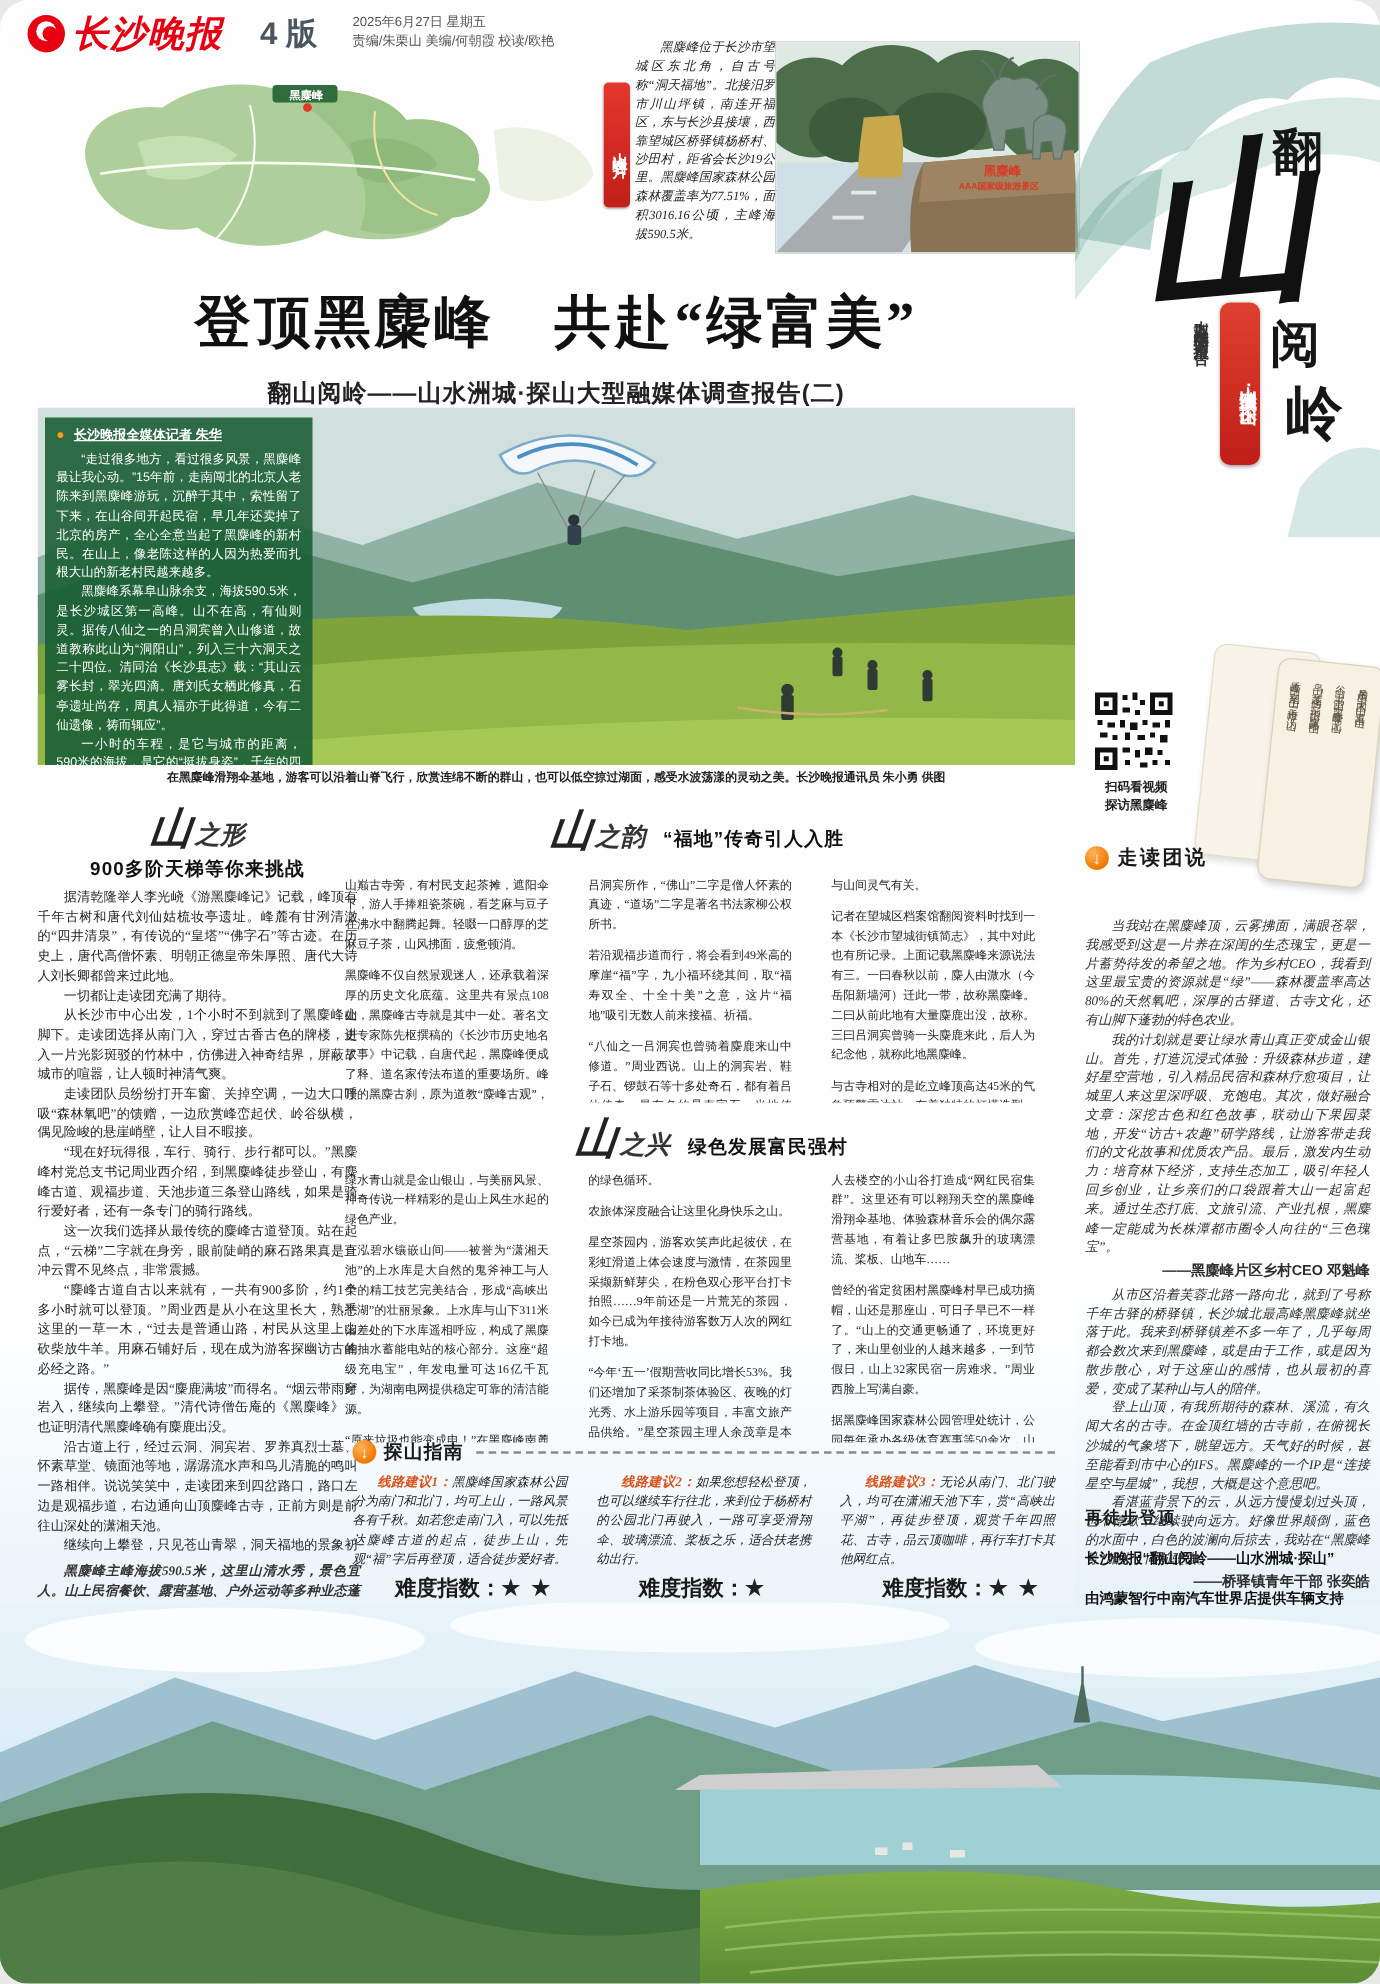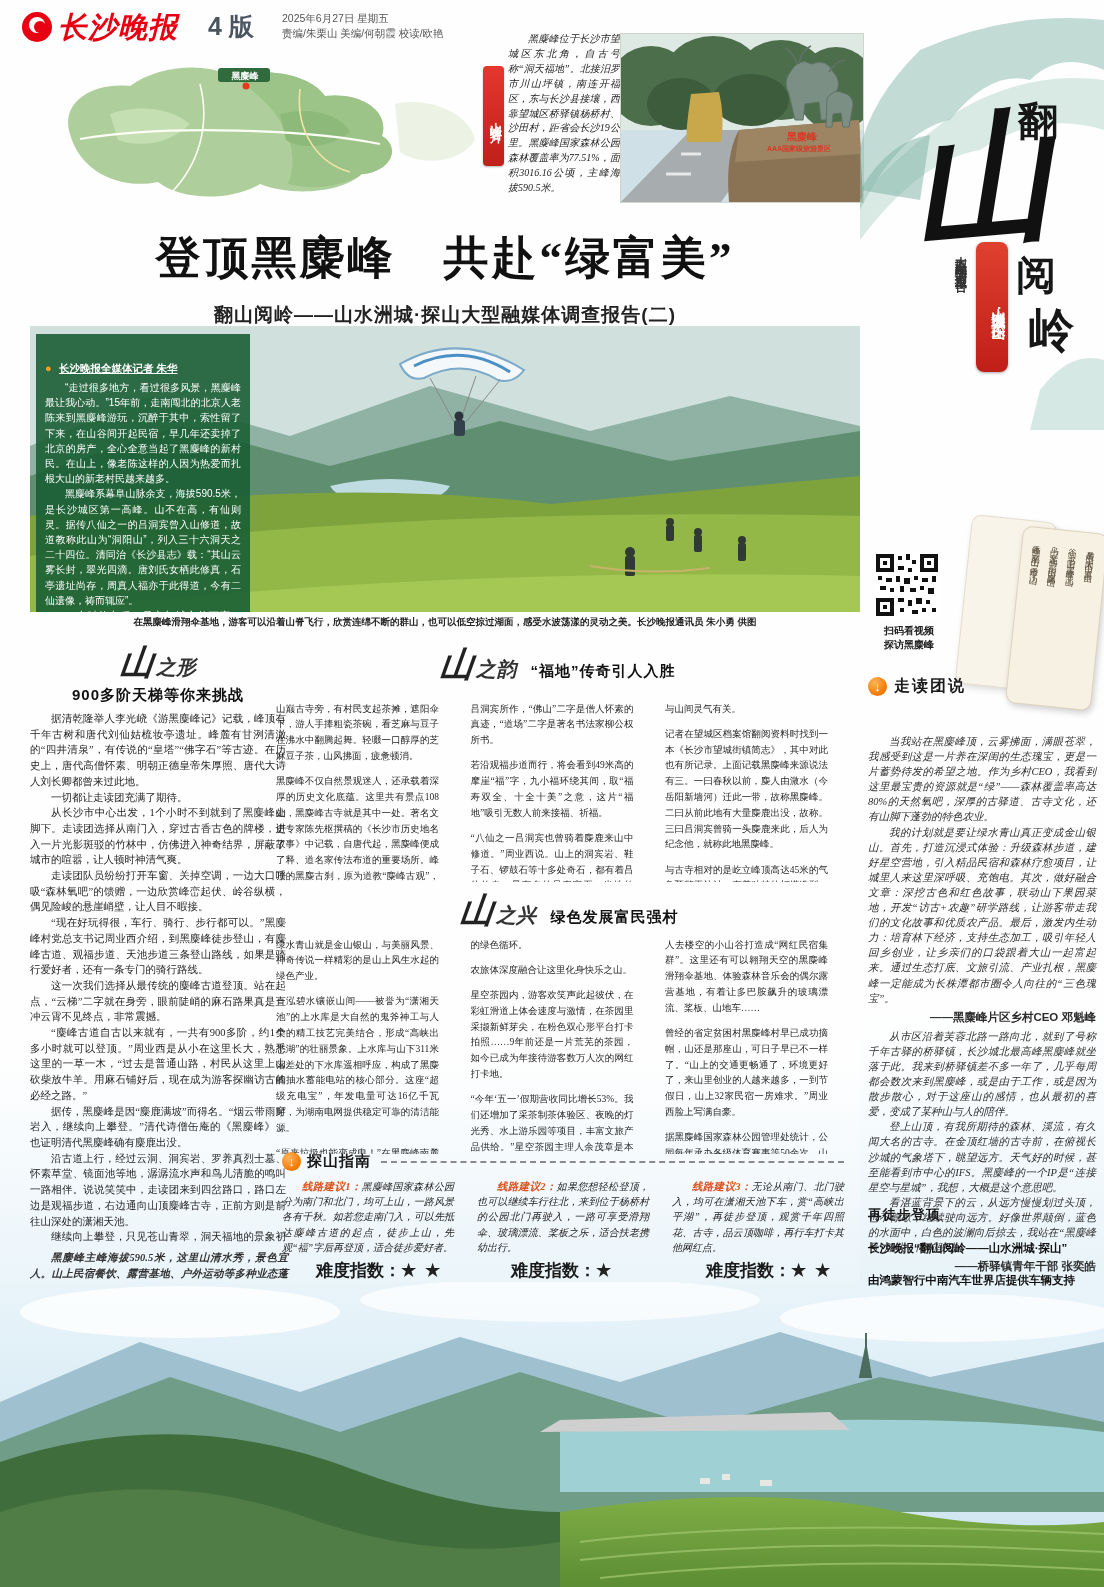--- a/index.html
+++ b/index.html
@@ -1,17 +1,17 @@
 <!DOCTYPE html>
 <html><head>
 <meta charset="utf-8">
 <style>
   html,body{margin:0;padding:0;background:#e8e8e8;}
   .page{position:relative;width:1104px;height:1587px;background:#fefefe;margin:0 auto;
-        font-family:"Liberation Sans",sans-serif;color:#1a1a1a;overflow:hidden;}
+        font-family:"Liberation Sans",sans-serif;color:#1a1a1a;overflow:hidden;border-radius:23px;}
   .abs{position:absolute;}
   
   .masthead{left:20px;top:8px;width:840px;height:40px;}
   .logo-mark{position:absolute;left:2px;top:4px;width:30px;height:30px;border-radius:50%;
              background:#e60012;}
   .logo-mark::after{content:"";position:absolute;left:7px;top:5px;width:16px;height:16px;border-radius:50%;
              background:#fff;}
   .logo-mark::before{content:"";position:absolute;left:12px;top:9px;width:12px;height:12px;border-radius:50%;
              background:#e60012;z-index:2;}
   .logo-text{position:absolute;left:38px;top:0px;font-family:"Liberation Serif",serif;
@@ -28,21 +28,21 @@
   .intro .para{margin:0;text-indent:2em;}
   .entrance{left:620px;top:33px;width:242px;height:168px;overflow:hidden;border:1px solid #cdd5cd;}
   
   .headline{left:30px;top:228px;width:830px;text-align:center;}
   .headline h1{margin:0;font-family:"Liberation Serif",serif;font-weight:900;font-size:45px;
       letter-spacing:3px;color:#111;}
   .headline h2{margin:14px 0 0 0;font-size:19px;font-weight:bold;color:#222;letter-spacing:1px;}
   
   .main-photo{left:30px;top:326px;width:830px;height:286px;overflow:hidden;}
   .lead-box{position:absolute;left:6px;top:8px;width:214px;height:341px;background:rgba(26,94,52,.9);
-      color:#fff;padding:24px 9px;box-sizing:border-box;}
+      color:#fff;padding:4px 9px;box-sizing:border-box;}
   .lead-byline{font-size:10.5px;font-weight:bold;text-decoration:underline;}
   .lead-dot{color:#ff9b1a;font-size:11px;margin-right:3px;}
   .lead-box .para{margin:0;text-indent:2em;font-size:10px;line-height:15.2px;text-align:justify;}
   .photo-caption{left:30px;top:616px;width:830px;text-align:center;font-size:9.5px;font-weight:bold;color:#222;}
   
   .sec-head{text-align:center;}
   .cal-big{font-family:"Liberation Serif",serif;font-weight:900;font-style:italic;font-size:34px;
       transform:skewX(-6deg);display:inline-block;color:#222;}
   .cal-rest{font-family:"Liberation Serif",serif;font-weight:bold;font-style:italic;font-size:20px;color:#333;
       margin-left:2px;}

